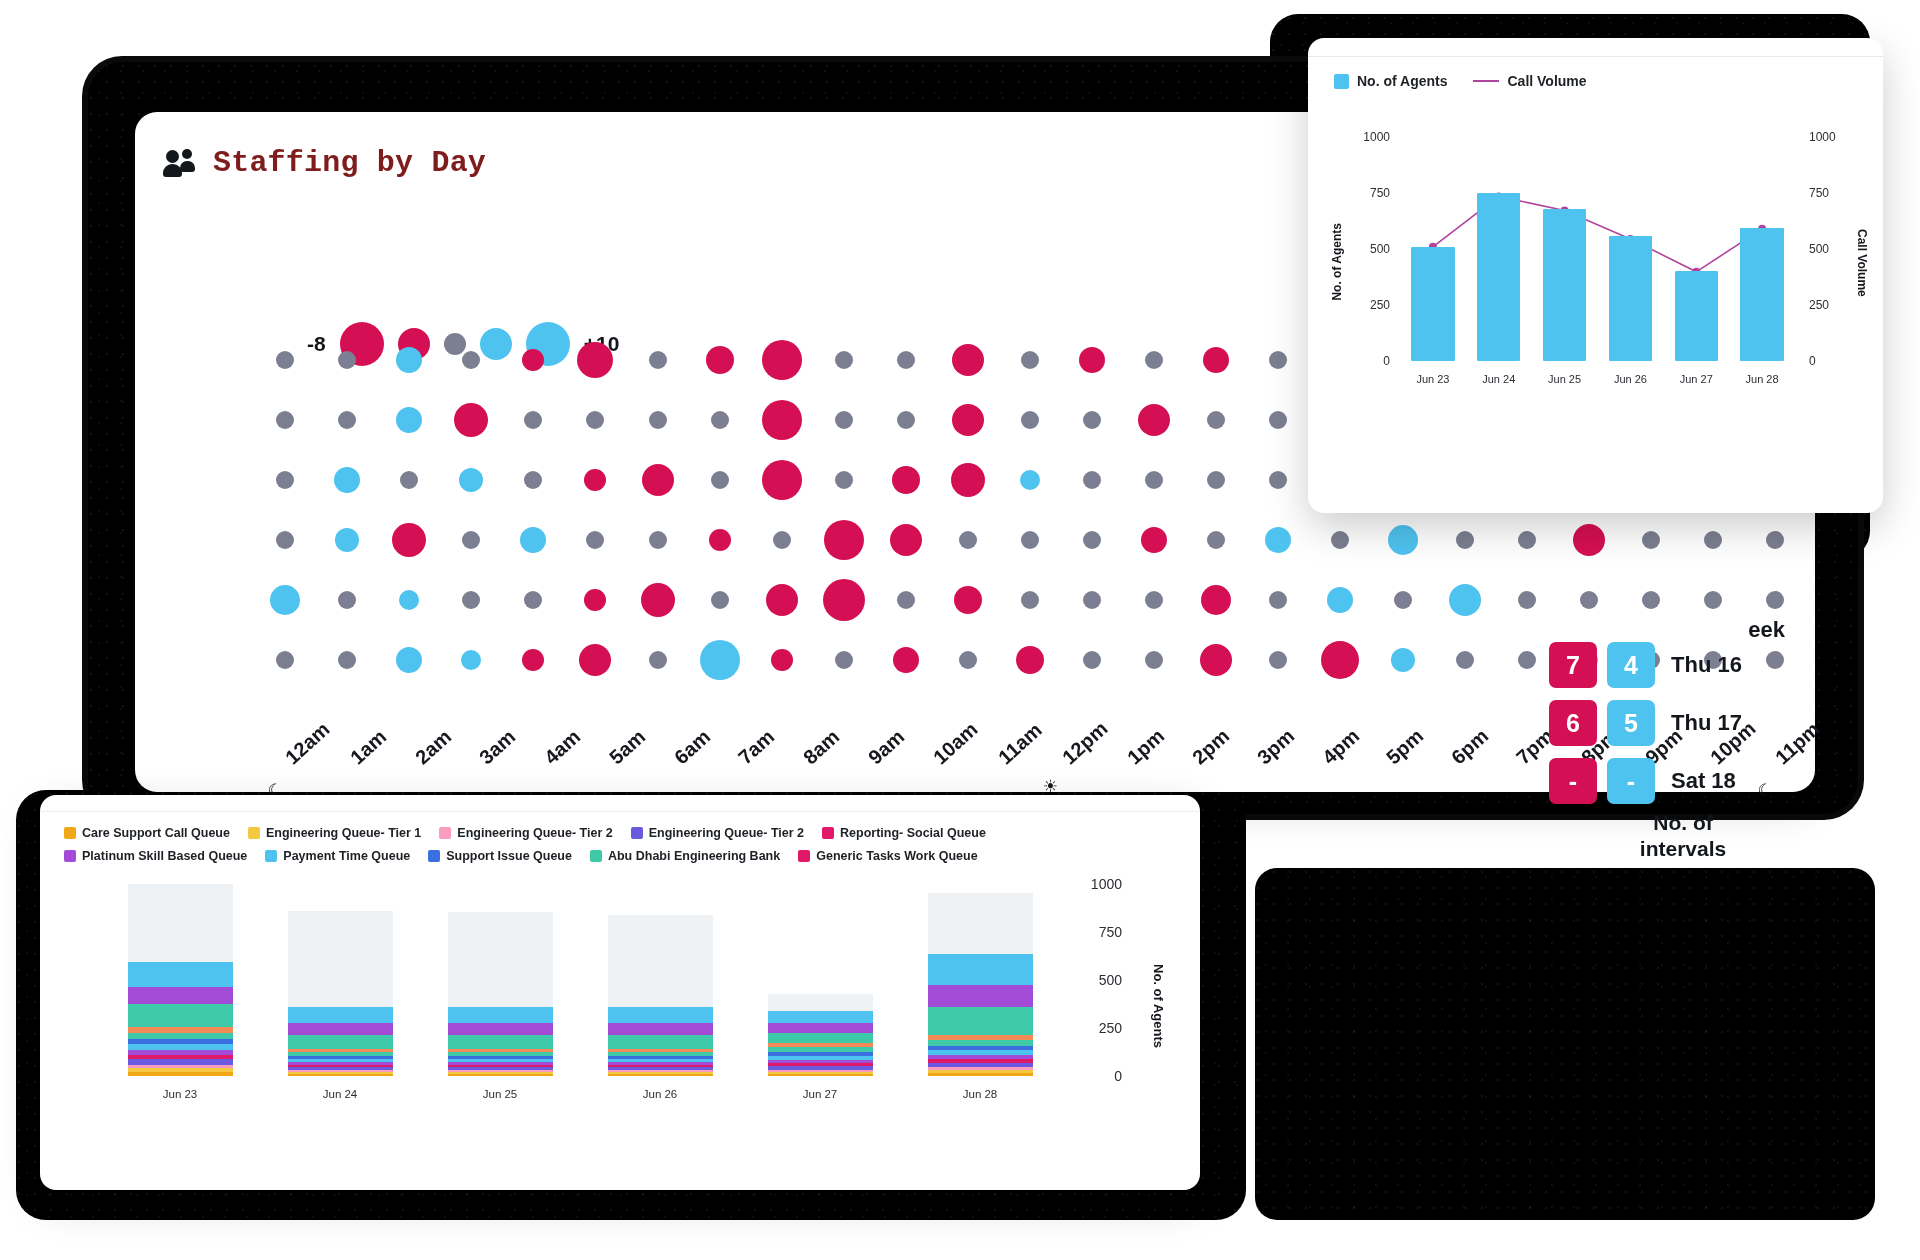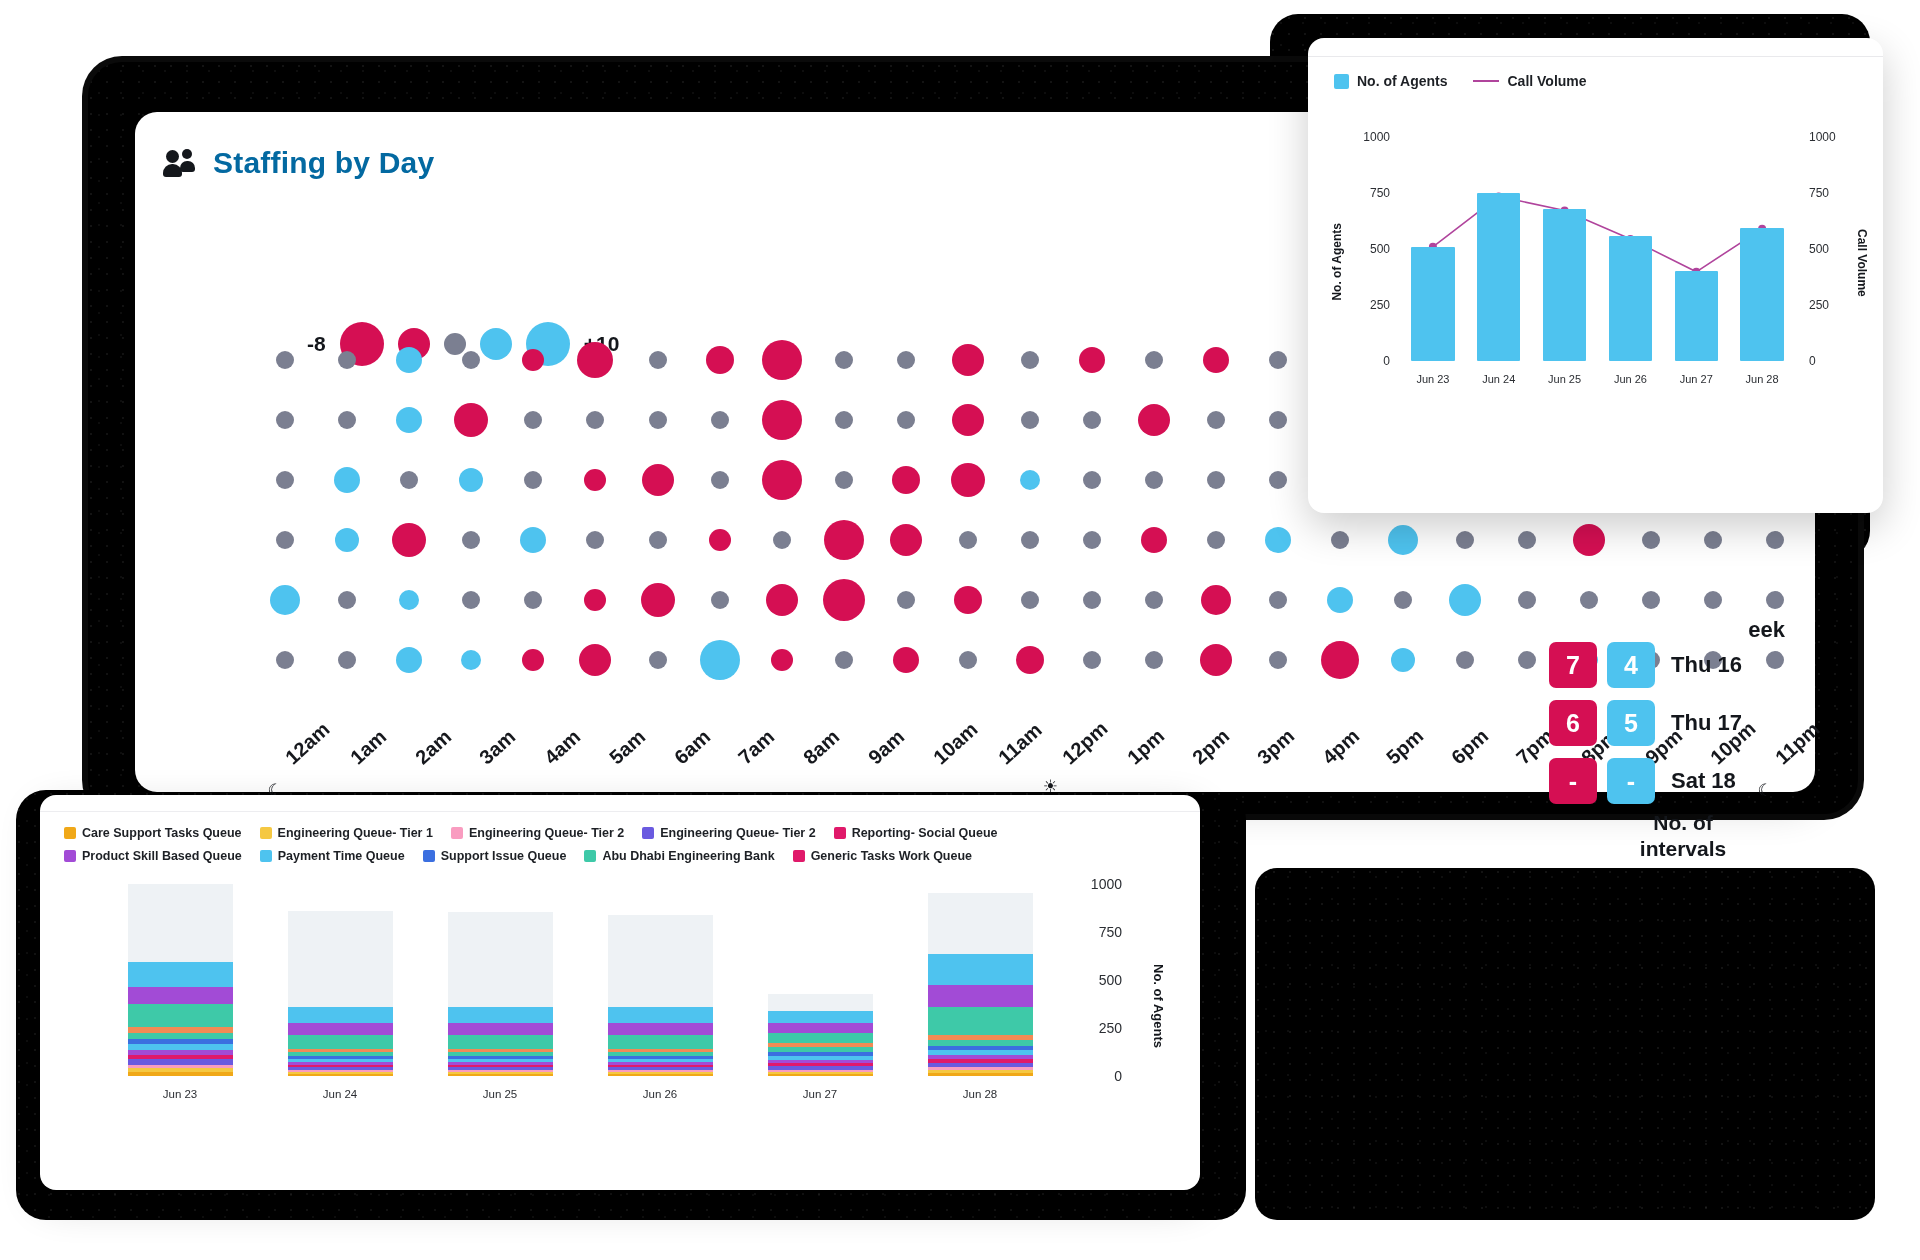--- a/index.html
+++ b/index.html
@@ -39,21 +39,21 @@
     background-size:16px 16px,22px 22px,13px 13px;
   }
 
   
   .card{position:absolute;background:#fff;border-radius:18px;
         box-shadow:0 14px 40px rgba(0,0,0,.20);}
 
   
   #staffing-card{left:135px;top:112px;width:1680px;height:680px;border-radius:22px;}
   #staffing-head{display:flex;align-items:center;gap:14px;padding:34px 0 0 30px;}
-  #staffing-title{font-size:30px;font-weight:700;color:#0369a1;letter-spacing:.2px;}
+  #staffing-title{font-size:30px;font-weight:700;color:#7f1d1d;letter-spacing:.2px;font-family:Liberation Mono, monospace;}
   .people-icon{width:34px;height:28px;position:relative;flex:none;}
   .people-icon i{position:absolute;background:#14171c;display:block;}
   .pi-h1{width:13px;height:13px;border-radius:50%;left:1px;top:1px;}
   .pi-b1{width:19px;height:13px;border-radius:9px 9px 3px 3px;left:-2px;top:15px;}
   .pi-h2{width:10px;height:10px;border-radius:50%;left:17px;top:0px;}
   .pi-b2{width:15px;height:11px;border-radius:7px 7px 3px 3px;left:15px;top:12px;}
 
   
   #scale-legend{position:absolute;left:172px;top:210px;display:flex;align-items:center;gap:14px;}
   #scale-legend .lab{font-size:21px;font-weight:700;color:#14171c;}
@@ -407,21 +407,21 @@
       <span class="xl" style="left: 454.083px; top: 262px;">Jun 28</span>
     </div>
 </div>
 
 <div class="card" id="forecast-card">
   <div id="forecast-divider"></div>
   <div id="forecast-legend">
     <div class="lgrow" id="lgrow1">
         <span class="lgq">
           <span class="sw" style="background:#f0a818"></span>
-          <span>Care Support Tasks Queue</span>
+          <span>Care Support Call Queue</span>
         </span>
         <span class="lgq">
           <span class="sw" style="background:#f5c842"></span>
           <span>Engineering Queue- Tier 1</span>
         </span>
         <span class="lgq">
           <span class="sw" style="background:#f99cc0"></span>
           <span>Engineering Queue- Tier 2</span>
         </span>
         <span class="lgq">
@@ -429,21 +429,21 @@
           <span>Engineering Queue- Tier 2</span>
         </span>
         <span class="lgq">
           <span class="sw" style="background:#e0196a"></span>
           <span>Reporting- Social Queue</span>
         </span>
       </div>
     <div class="lgrow" id="lgrow2">
         <span class="lgq">
           <span class="sw" style="background:#a24bd6"></span>
-          <span>Product Skill Based Queue</span>
+          <span>Platinum Skill Based Queue</span>
         </span>
         <span class="lgq">
           <span class="sw" style="background:#4ec3ef"></span>
           <span>Payment Time Queue</span>
         </span>
         <span class="lgq">
           <span class="sw" style="background:#3b6fe0"></span>
           <span>Support Issue Queue</span>
         </span>
         <span class="lgq">

